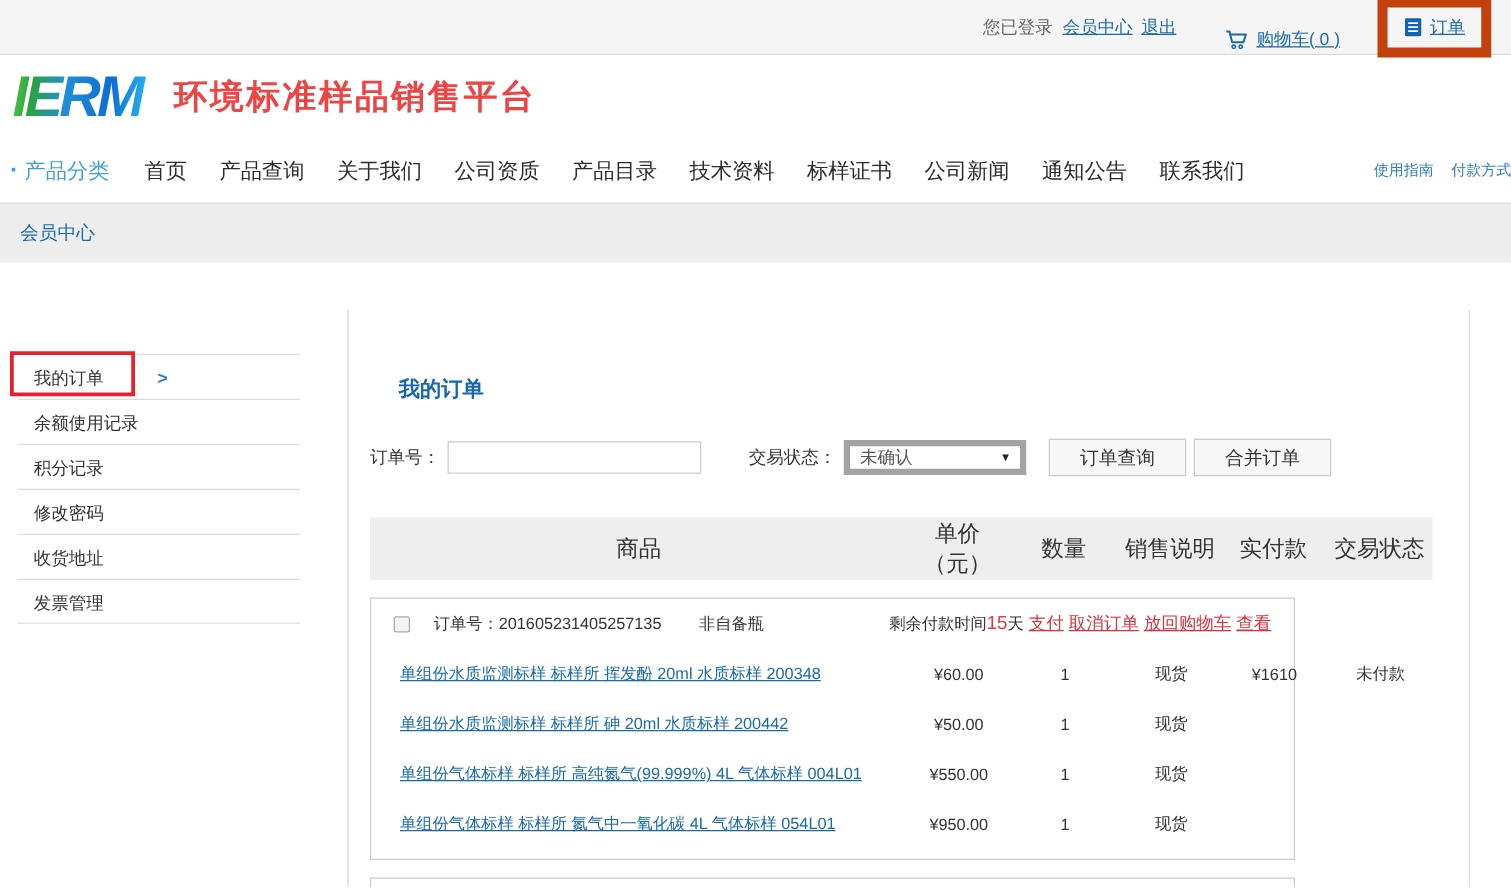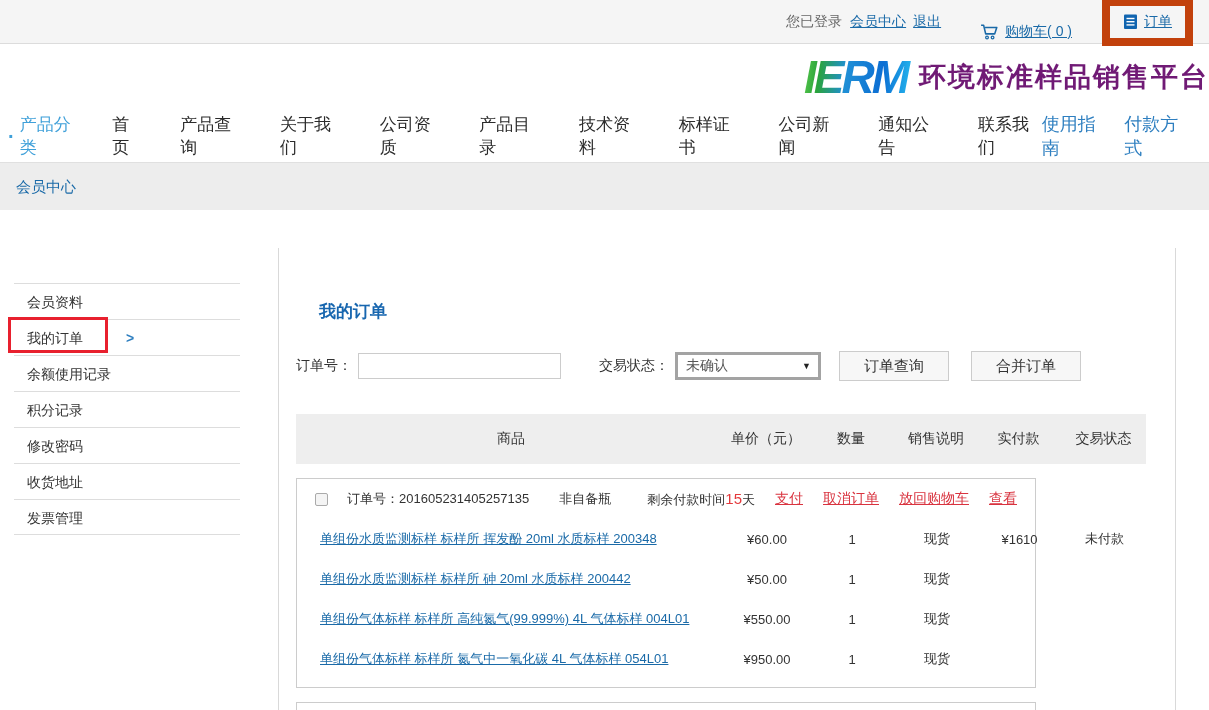--- a/index.html
+++ b/index.html
@@ -20,35 +20,35 @@
   .tb-login { margin-right:8px; }
   .tb-logout { margin-left:7px; }
   .cart-group { display:flex; align-items:center; gap:6px; margin-left:38px;margin-top:20px; }
   .order-box {
     display:flex; align-items:center; gap:6px;
     border:8px solid #c2410c; padding:7px 13px; margin-left:30px; background:#f5f5f5;
     position:relative; z-index:2;
   }
 
   
-  .logobar { height:66px; display:flex; align-items:center; padding-left:10px; background:#fff;justify-content:flex-end; }
+  .logobar { height:66px; display:flex; align-items:center; padding-left:10px; background:#fff; }
   .logo {
     font-size:46px; font-weight:bold; font-style:italic; letter-spacing:-3px; line-height:1;
     background:linear-gradient(95deg,#57c84a 0%,#2aa33c 14%,#1f8fd6 38%,#0c6ed3 70%,#28c2f2 100%);
     -webkit-background-clip:text; background-clip:text; color:transparent; padding-right:8px;
   }
-  .site-title { font-size:27px; font-weight:bold; color:#701a75; margin-left:4px; letter-spacing:2px; }
+  .site-title { font-size:27px; font-weight:bold; color:#ef4444; margin-left:18px; letter-spacing:2px; }
 
   
   .navbar { height:52px; display:flex; align-items:center; font-size:17px; color:#2b2b2b; background:#fff; }
   .nav-cat { color:#3fa0d9; margin-left:8px; display:flex; align-items:center; gap:5px; cursor:pointer; }
   .nav-cat .bullet { font-weight:bold; font-size:20px; }
-  .nav-items { display:flex; margin-left:28px; gap:36px; }
+  .nav-items { display:flex; margin-left:28px; gap:26px; }
   .nav-item { color:#2b2b2b; text-decoration:none; }
-  .nav-right { margin-left:auto; display:flex; gap:14px; font-size:18px; padding-right:16px; }
+  .nav-right { margin-left:auto; display:flex; gap:14px; font-size:12px; padding-right:0; }
   .nav-right a { color:#2e7fc0; text-decoration:none; }
 
   
   .breadcrumb {
     height:48px; background:#ededed; border-top:1px solid #e0e0e0;
     line-height:48px; padding-left:16px; color:#1a6aa8; font-size:15px;
   }
 
   
   .content { display:flex; height:500px; overflow:hidden; align-items:flex-start; }
@@ -68,41 +68,41 @@
   .main {
     margin-left:38px; margin-top:38px; width:898px; height:462px;
     border-left:1px solid #d9d9d9; border-right:1px solid #d9d9d9; overflow:hidden;
   }
   .main-title { margin:52px 0 0 40px; font-size:17px; font-weight:bold; color:#1766af; }
 
   .filter { display:flex; align-items:center; margin:28px 0 0 17px; font-size:14px; color:#333; }
   .filter input { width:203px; height:26px; border:1px solid #ccc; margin-left:6px; font-family:inherit; }
   .status-label { margin-left:38px; }
   .select {
-    width:146px; height:28px; border:3px solid #a3a3a3; margin-left:6px;
+    width:146px; height:28px; border:5px solid #a3a3a3; margin-left:6px;
     display:flex; align-items:center; padding-left:8px; color:#555; position:relative; font-size:14px; cursor:pointer;
   }
   .select .chev { position:absolute; right:7px; font-size:9px; color:#222; }
   .btn {
     height:30px; padding:0 24px; background:#f7f7f7; border:1px solid #ccc;
     font-size:15px; color:#333; margin-left:18px; cursor:pointer; font-family:inherit;
   }
-  .btn + .btn { margin-left:22px; }
+  .btn + .btn { margin-left:6px; }
 
   .thead {
     display:grid; grid-template-columns:430px 80px 90px 80px 85px 85px;
     width:850px; margin:33px 0 0 17px; background:#eee; height:50px;
-    align-items:center; font-size:14px; color:#333; text-align:center;
+    align-items:center; font-size:18px; color:#333; text-align:center;
   }
   .order-block { width:740px; margin:14px 0 0 17px; border:1px solid #ccc; padding-bottom:8px; }
   .order-head { height:40px; display:flex; align-items:center; font-size:13px; color:#333; }
   .cb { width:13px; height:13px; border:1px solid #aaa; background:#f4f4f4; border-radius:2px; margin-left:18px; flex:none; cursor:pointer; }
   .order-no { margin-left:19px; }
   .bottle { margin-left:30px; }
-  .head-right { margin-left:auto; display:flex; align-items:center; gap:20px; padding-right:18px; }
+  .head-right { margin-left:auto; display:flex; align-items:center; gap:4px; padding-right:18px; }
   .remain { color:#333; font-size:13px; }
   .remain b { color:#e4393c; font-size:15px; font-weight:normal; }
   .red-link { color:#d9333f; text-decoration:underline; font-size:14px; }
   .prow {
     display:grid; grid-template-columns:430px 80px 90px 80px 85px 85px;
     height:40px; align-items:center; font-size:13px; color:#333; text-align:center;
   }
   .prow .pname { text-align:left; padding-left:23px; }
   .plink { color:#1a6aa8; text-decoration:underline; font-size:13px;margin-top:31px; }
 </style>
@@ -160,21 +160,20 @@
       <a>使用指南</a>
       <a>付款方式</a>
     </div>
 </div>
 
 <div class="breadcrumb">会员中心</div>
 
 <div class="content">
 
   <div class="sidebar" id="sidebar">
-      <div class="side-item"><span>会员资料</span></div>
       <div class="side-item active"><span>我的订单</span><div class="redbox"></div><span class="arrow">&gt;</span></div>
       <div class="side-item"><span>余额使用记录</span></div>
       <div class="side-item"><span>积分记录</span></div>
       <div class="side-item"><span>修改密码</span></div>
       <div class="side-item"><span>收货地址</span></div>
       <div class="side-item"><span>发票管理</span></div>
     </div>
 
   <div class="main">
     <div class="main-title">我的订单</div>

